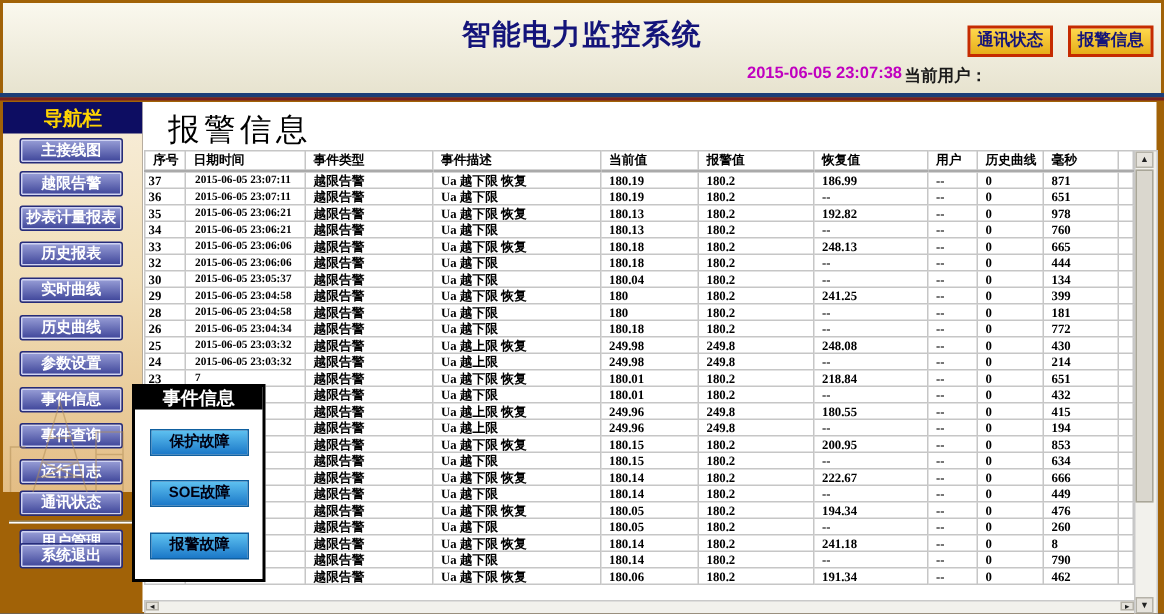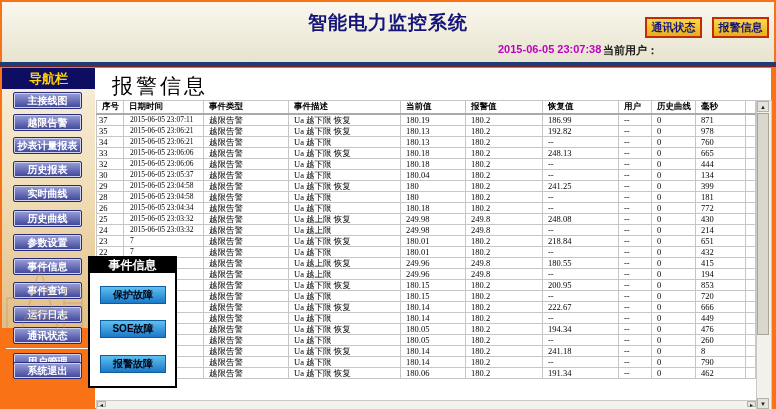--- a/index.html
+++ b/index.html
@@ -1,16 +1,16 @@
 <!DOCTYPE html>
 <html><head>
 <meta charset="utf-8">
 <style>
   html,body{margin:0;padding:0;background:#333;}
-  .screen{position:relative;width:776px;height:409px;background:#f97316;overflow:hidden;
+  .screen{position:relative;width:776px;height:409px;background:#a16207;overflow:hidden;
     font-family:"Liberation Sans",sans-serif;}
   
   .header{position:absolute;left:2px;top:2px;width:772px;height:60px;
     background:linear-gradient(#faf8ee,#e7e3cf);}
   .app-title{position:absolute;left:0;top:8px;width:100%;text-align:center;
     font-size:19px;font-weight:bold;color:#14147a;letter-spacing:1px;}
   .hbtn{position:absolute;top:15px;height:15px;width:53px;padding-top:2px;text-align:center;
     background:linear-gradient(#ffd84d,#e6ae1a);border:2px solid #c52b00;
     font-size:11px;font-weight:bold;color:#14147a;cursor:pointer;line-height:13px;}
   .hbtn.comm{left:643px;} .hbtn.alarm{left:710px;}
@@ -33,21 +33,21 @@
   .watermark{position:absolute;left:0;bottom:0;opacity:.5;}
   
   .main{position:absolute;left:95px;top:68px;width:676px;height:340px;background:#fff;}
   .page-title{position:absolute;left:17px;top:4px;font-size:21px;letter-spacing:3px;color:#000;
     font-family:"Liberation Serif",serif;}
   .table-wrap{position:absolute;left:1px;top:32px;width:659px;height:300px;}
   table{border-collapse:collapse;table-layout:fixed;width:659px;
     font-family:"Liberation Serif",serif;font-size:8.5px;color:#000;}
   th,td{border:1px solid #c6c6c6;padding:0 0 0 5px;overflow:hidden;white-space:nowrap;text-align:left;}
   thead tr{height:11px;} thead th{font-size:8.5px;font-weight:bold;border-bottom:2px solid #aaa;background:#fff;}
-  tbody tr{height:10.32px;line-height:10px;}
+  tbody tr{height:10.32px;line-height:10px;font-weight:bold;}
   td:nth-child(1){padding-left:2px;}
   td:nth-child(2){padding-left:6px;font-size:7.5px;}
   
   .vscroll{position:absolute;left:661px;top:32px;width:14px;height:308px;background:#f2f1ec;
     border:1px solid #c9c9c9;}
   .sbtn3d{position:absolute;left:0;width:12px;height:11px;background:#e6e3dc;border:1px solid #b5b2a8;
     font-size:6px;line-height:11px;text-align:center;color:#222;cursor:pointer;box-sizing:border-box;}
   .vthumb{position:absolute;left:0;top:12px;width:12px;height:222px;background:#dad7ce;
     border:1px solid #a9a698;box-sizing:border-box;cursor:pointer;}
   .hscroll{position:absolute;left:1px;top:332px;width:659px;height:8px;background:#f2f1ec;border:1px solid #c9c9c9;}
@@ -148,20 +148,33 @@
               <td>Ua 越下限 恢复</td>
               <td>180.19</td>
               <td>180.2</td>
               <td>186.99</td>
               <td>--</td>
               <td>0</td>
               <td>871</td>
               <td></td>
             </tr>
             <tr>
+              <td>36</td>
+              <td>2015-06-05 23:07:11</td>
+              <td>越限告警</td>
+              <td>Ua 越下限</td>
+              <td>180.19</td>
+              <td>180.2</td>
+              <td>--</td>
+              <td>--</td>
+              <td>0</td>
+              <td>651</td>
+              <td></td>
+            </tr>
+            <tr>
               <td>35</td>
               <td>2015-06-05 23:06:21</td>
               <td>越限告警</td>
               <td>Ua 越下限 恢复</td>
               <td>180.13</td>
               <td>180.2</td>
               <td>192.82</td>
               <td>--</td>
               <td>0</td>
               <td>978</td>
@@ -352,21 +365,21 @@
             <tr>
               <td>18</td>
               <td>0</td>
               <td>越限告警</td>
               <td>Ua 越下限</td>
               <td>180.15</td>
               <td>180.2</td>
               <td>--</td>
               <td>--</td>
               <td>0</td>
-              <td>720</td>
+              <td>634</td>
               <td></td>
             </tr>
             <tr>
               <td>17</td>
               <td>1</td>
               <td>越限告警</td>
               <td>Ua 越下限 恢复</td>
               <td>180.14</td>
               <td>180.2</td>
               <td>222.67</td>

